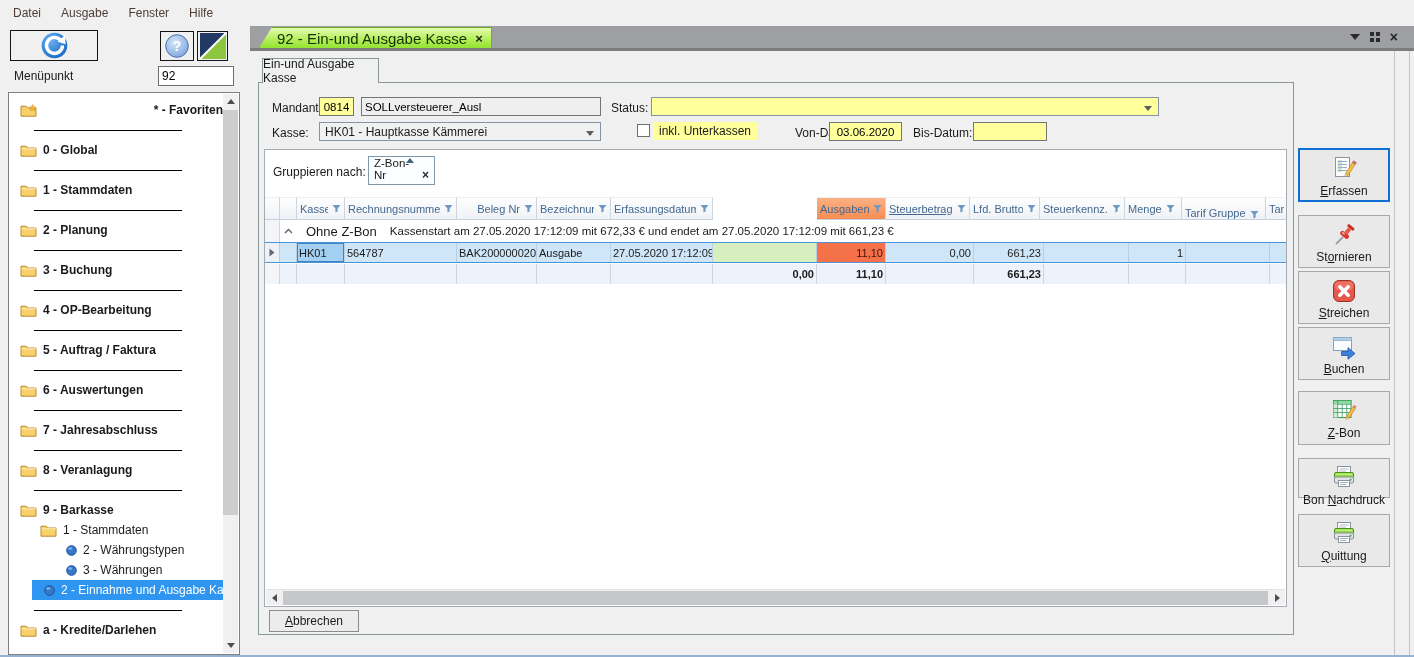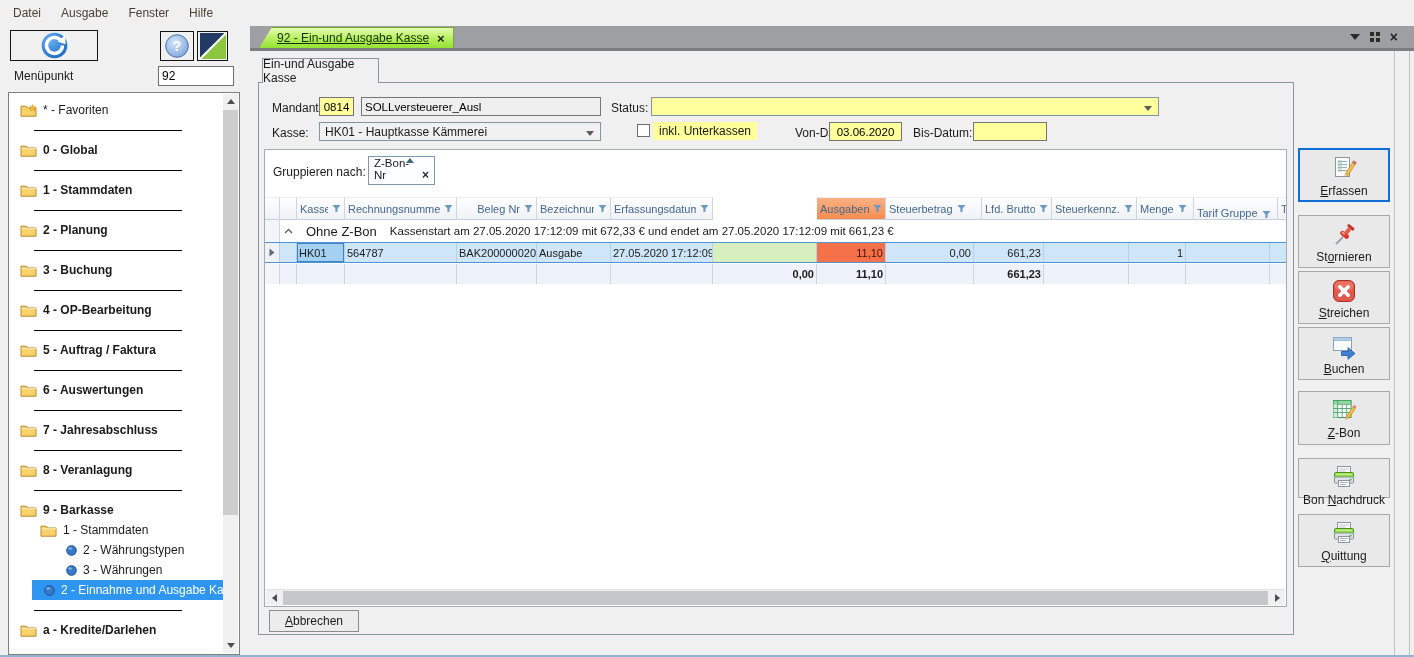--- a/index.html
+++ b/index.html
@@ -16,21 +16,21 @@
 .tool-box{position:absolute;border:1px solid #141414;display:flex;align-items:center;justify-content:center;background:#f0f0f0;cursor:pointer}
 .refresh-box{left:10px;top:4px;width:88px;height:31px}
 .help-box{left:160px;top:5px;width:34px;height:30px}
 .logo-box{left:197px;top:5px;width:31px;height:30px}
 .menupunkt-label{position:absolute;left:14px;top:43px;white-space:nowrap}
 .menupunkt-input{position:absolute;left:158px;top:40px;width:76px;height:20px;border:1px solid #6e6e6e;background:#fff;font:12px "Liberation Sans",sans-serif;padding:0 3px}
 
 
 .tabstrip{position:absolute;left:250px;top:26px;right:0;height:25px;background:#9e9fa2;border-bottom:3px solid #7b7e81}
 .doc-tab{position:absolute;left:9px;bottom:0;height:21px;padding:0 8px 0 17px;background:linear-gradient(180deg,#e4fcb2 0%,#b6ef5b 55%,#93e233 100%);border:1px solid #6fa82a;border-bottom:none;clip-path:polygon(13px 0,100% 0,100% 100%,0 100%);display:flex;align-items:center;gap:8px;cursor:pointer}
-.doc-tab-label{text-decoration:underline;color:#15300a;font-size:12px;white-space:nowrap}
+.doc-tab-label{color:#15300a;font-size:15px;white-space:nowrap}
 .doc-tab-close{font-weight:bold;color:#1d1d1d;font-size:13px;line-height:1;cursor:pointer}
 .win-controls{position:absolute;right:16px;top:6px;display:flex;gap:10px;align-items:center}
 .wc{display:flex;align-items:center;cursor:pointer}
 .wc-close{font-weight:bold;font-size:14px;line-height:10px;color:#232323}
 
 
 .sidebar{position:absolute;left:8px;top:92px;width:232px;height:563px;background:#fff;border:1px solid #7f7f7f;overflow:hidden}
 .tree{position:absolute;left:1px;top:0;right:16px;bottom:0;padding-top:7px;overflow:hidden}
 .tree-row{height:20px;display:flex;align-items:center;gap:6px;white-space:nowrap;cursor:pointer}
 .tree-row.lvl0{padding-left:10px;font-weight:bold}
@@ -197,21 +197,21 @@
             <rect y="6" width="4" height="4" fill="#2b2b2b"></rect>
             <rect x="6" y="6" width="4" height="4" fill="#2b2b2b"></rect>
           </svg>
         </span>
       <span class="wc wc-close">×</span>
     </div>
   </div>
 
   <div class="sidebar">
     <div class="tree" id="tree">
-        <div class="tree-row lvl0" style="font-weight: normal;">
+        <div class="tree-row lvl0" style="font-weight: bold; justify-content: space-between;">
           <span class="tree-icon">
             <svg width="17" height="13" viewBox="0 0 17 13">
               <path d="M1 2.2h5.2l1.6 1.8H16v8.2H1z" fill="#f9d16b" stroke="#b98a2e"></path>
               <path d="M12.6 0.6l1 2.1 2.3 0.3-1.7 1.6 0.4 2.3-2-1.1-2 1.1 0.4-2.3-1.7-1.6 2.3-0.3z" fill="#f6b73c" stroke="#c78d1b" stroke-width="0.5"></path>
             </svg>
           </span>
           <span class="tree-label">* - Favoriten</span>
         </div>
         <div class="tree-sep"></div>
         <div class="tree-row lvl0" style="font-weight: bold;">
@@ -457,21 +457,21 @@
             </span>
           </div>
           <div class="gcell ghead h-ausgaben" style="width: 69px;">
             <span class="hlabel">Ausgaben</span>
             <span class="funnel">
               <svg width="9" height="9" viewBox="0 0 9 9">
                 <path d="M0.5 1h8L5.6 4.4v3.2L3.4 8.4V4.4z" fill="#6e9ac2"></path>
               </svg>
             </span>
           </div>
-          <div class="gcell ghead h-steuerbetrag" style="width: 96px;">
+          <div class="gcell ghead h-steuerbetrag" style="width: 84px; text-decoration: underline;">
             <span class="hlabel">Steuerbetrag</span>
             <span class="funnel">
               <svg width="9" height="9" viewBox="0 0 9 9">
                 <path d="M0.5 1h8L5.6 4.4v3.2L3.4 8.4V4.4z" fill="#6e9ac2"></path>
               </svg>
             </span>
           </div>
           <div class="gcell ghead h-lfd-brutto" style="width: 70px;">
             <span class="hlabel">Lfd. Brutto</span>
             <span class="funnel">

